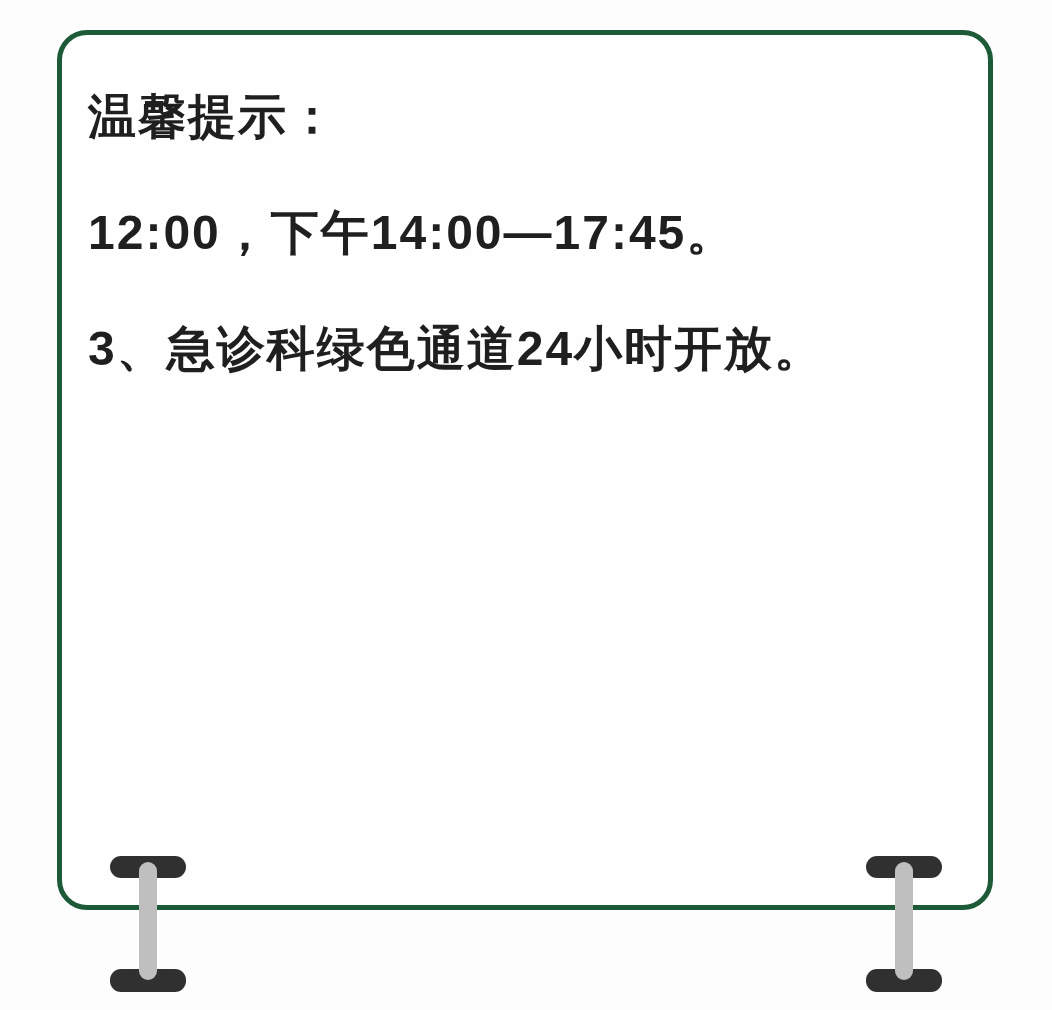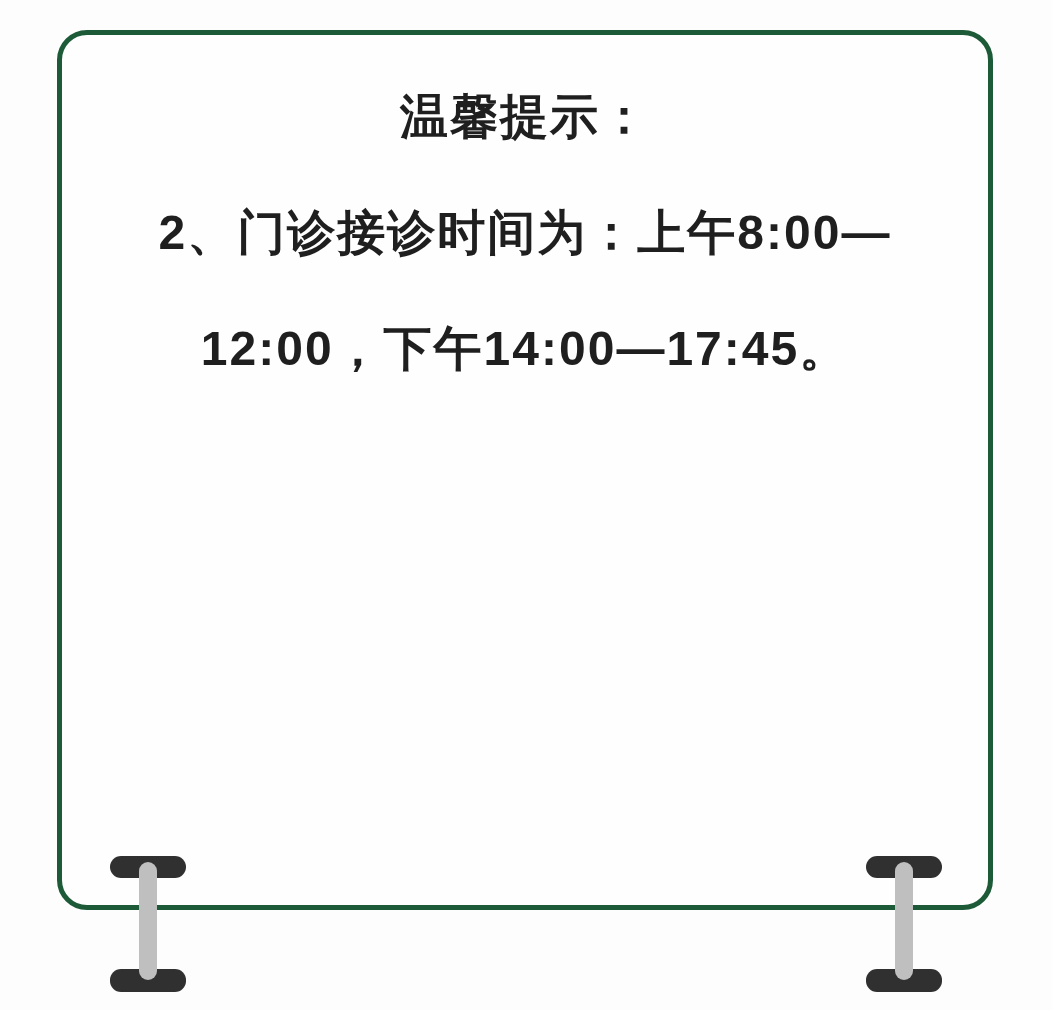--- a/index.html
+++ b/index.html
@@ -2,21 +2,21 @@
 <html style="--border-green: #1c5a38; --text: #1f1f1f; --leg-cap: #303030; --leg-bar: #bfbfbf; --background: #fdfdfd;"><head>
 <meta charset="utf-8">
 <style>
   :root {
     --border-green: #1c5a38;
     --text: #1f1f1f;
     --leg-cap: #303030;
     --leg-bar: #bfbfbf;
     --background: #fdfdfd;
   }
-  * { margin: 0; padding: 0; box-sizing: border-box; text-align: center; }
+  * { margin: 0; padding: 0; box-sizing: border-box; }
   html, body {
     width: 1052px; height: 1010px;
     background: var(--background);
     font-family: "Liberation Sans", "DejaVu Sans", sans-serif;
     overflow: hidden;
   }
   .page {
     position: relative;
     width: 1052px; height: 1010px;
     background: var(--background);
@@ -68,22 +68,22 @@
   }
 </style>
 </head>
 <body>
 
 <div class="page">
 
   <div class="board">
     <div class="content">
       <div class="line">温馨提示：</div>
-      <div class="line">2、门诊接诊时间为：上午8:00—</div>
       <div class="line">12:00，下午14:00—17:45。</div>
+      <div class="line">3、急诊科绿色通道24小时开放。</div>
     </div>
   </div>
 
   <div class="leg leg-left">
     <div class="cap cap-top"></div>
     <div class="cap cap-bottom"></div>
     <div class="bar"></div>
   </div>
 
   <div class="leg leg-right">

